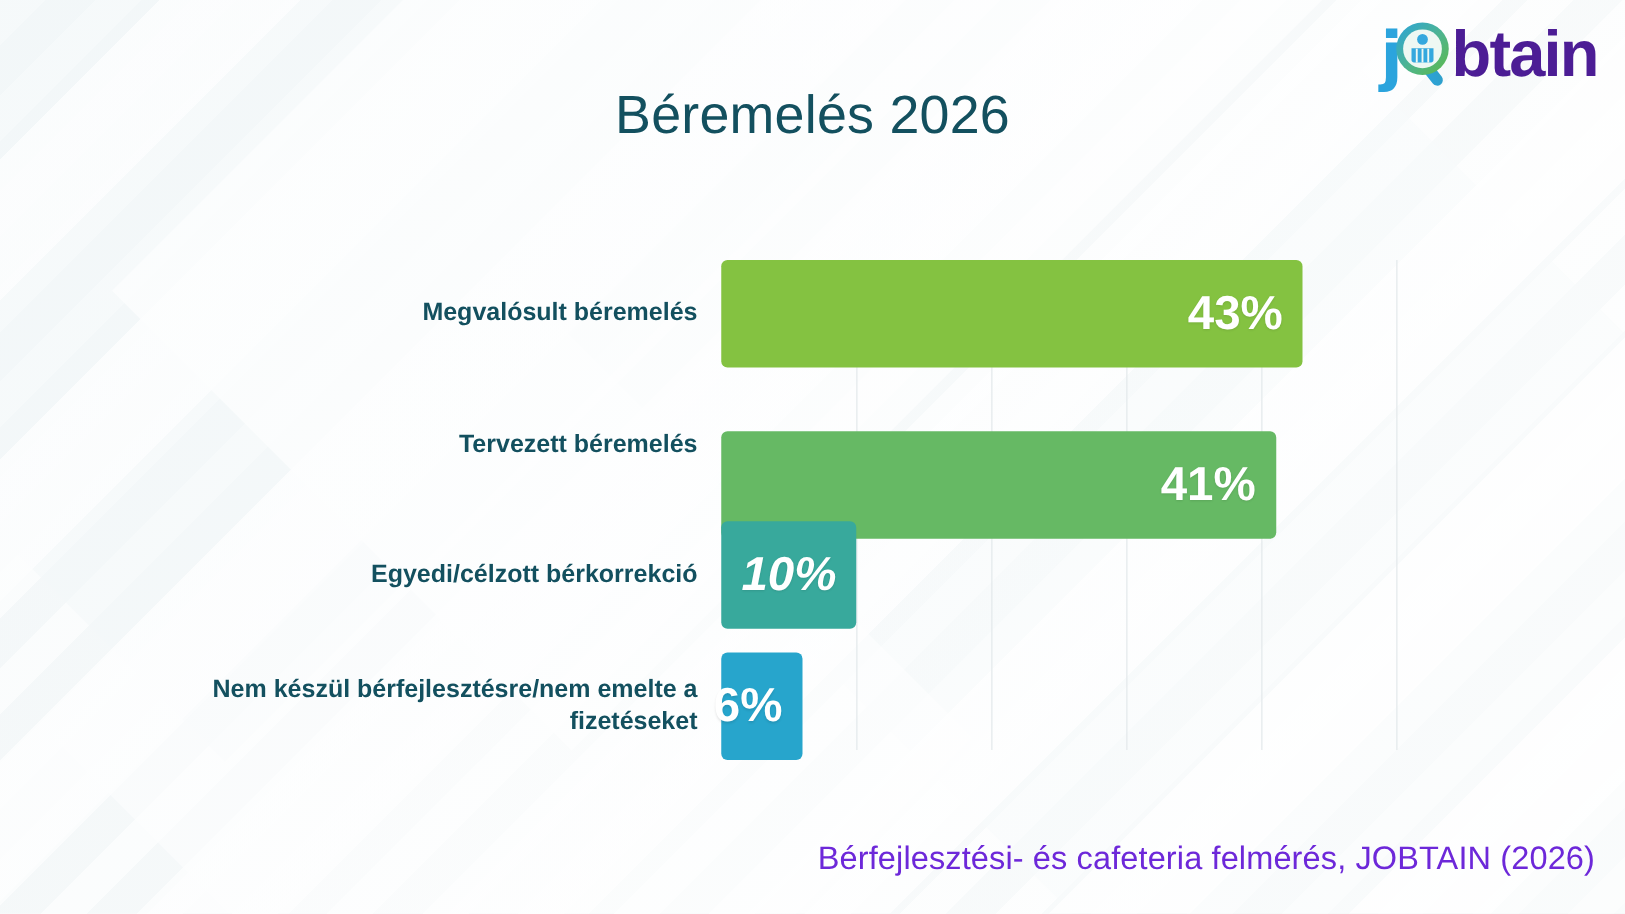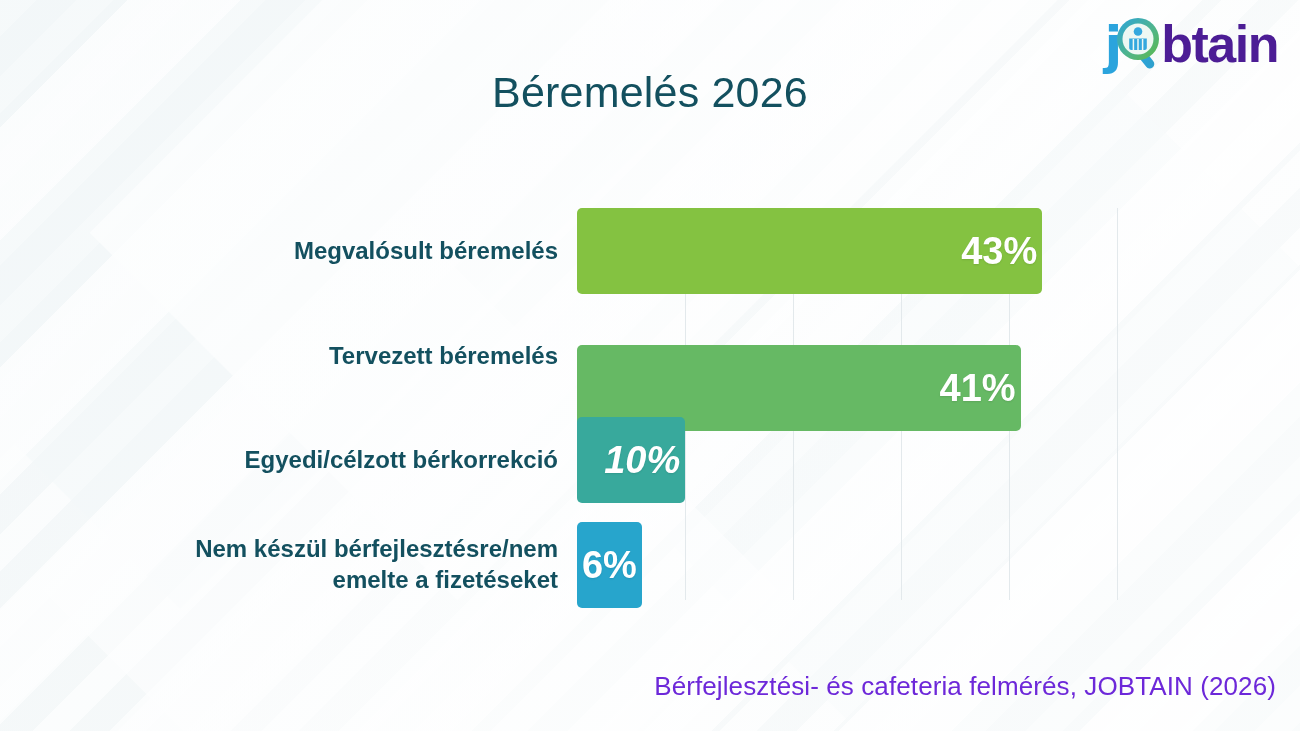--- a/index.html
+++ b/index.html
@@ -131,42 +131,42 @@
     position: absolute;
     left: 0;
     height: 86px;
     width: 1300px;
   }
   .cat-label {
     position: absolute;
     right: 742px;       
     width: 420px;
     text-align: right;
-    font-size: 24px;
+    font-size: 20px;
     font-weight: 700;
     color: #13505f;
     line-height: 1.28;
     top: 50%;
     transform: translateY(-50%);
   }
   .bar {
     position: absolute;
     left: 577px;
     top: 0;
     height: 86px;
     border-radius: 5px;
     display: flex;
     align-items: center;
     justify-content: flex-end;
   }
   .bar-value {
     color: #ffffff;
     font-size: 38px;
     font-weight: 700;
-    padding-right: 5px;
+    padding-right: 16px;
     text-shadow: 0 1px 2px rgba(0,0,0,0.10);
     white-space: nowrap;
   }
 
   
   #footer-note {
     position: absolute;
     right: 24px;
     bottom: 29px;
     font-size: 26px;

